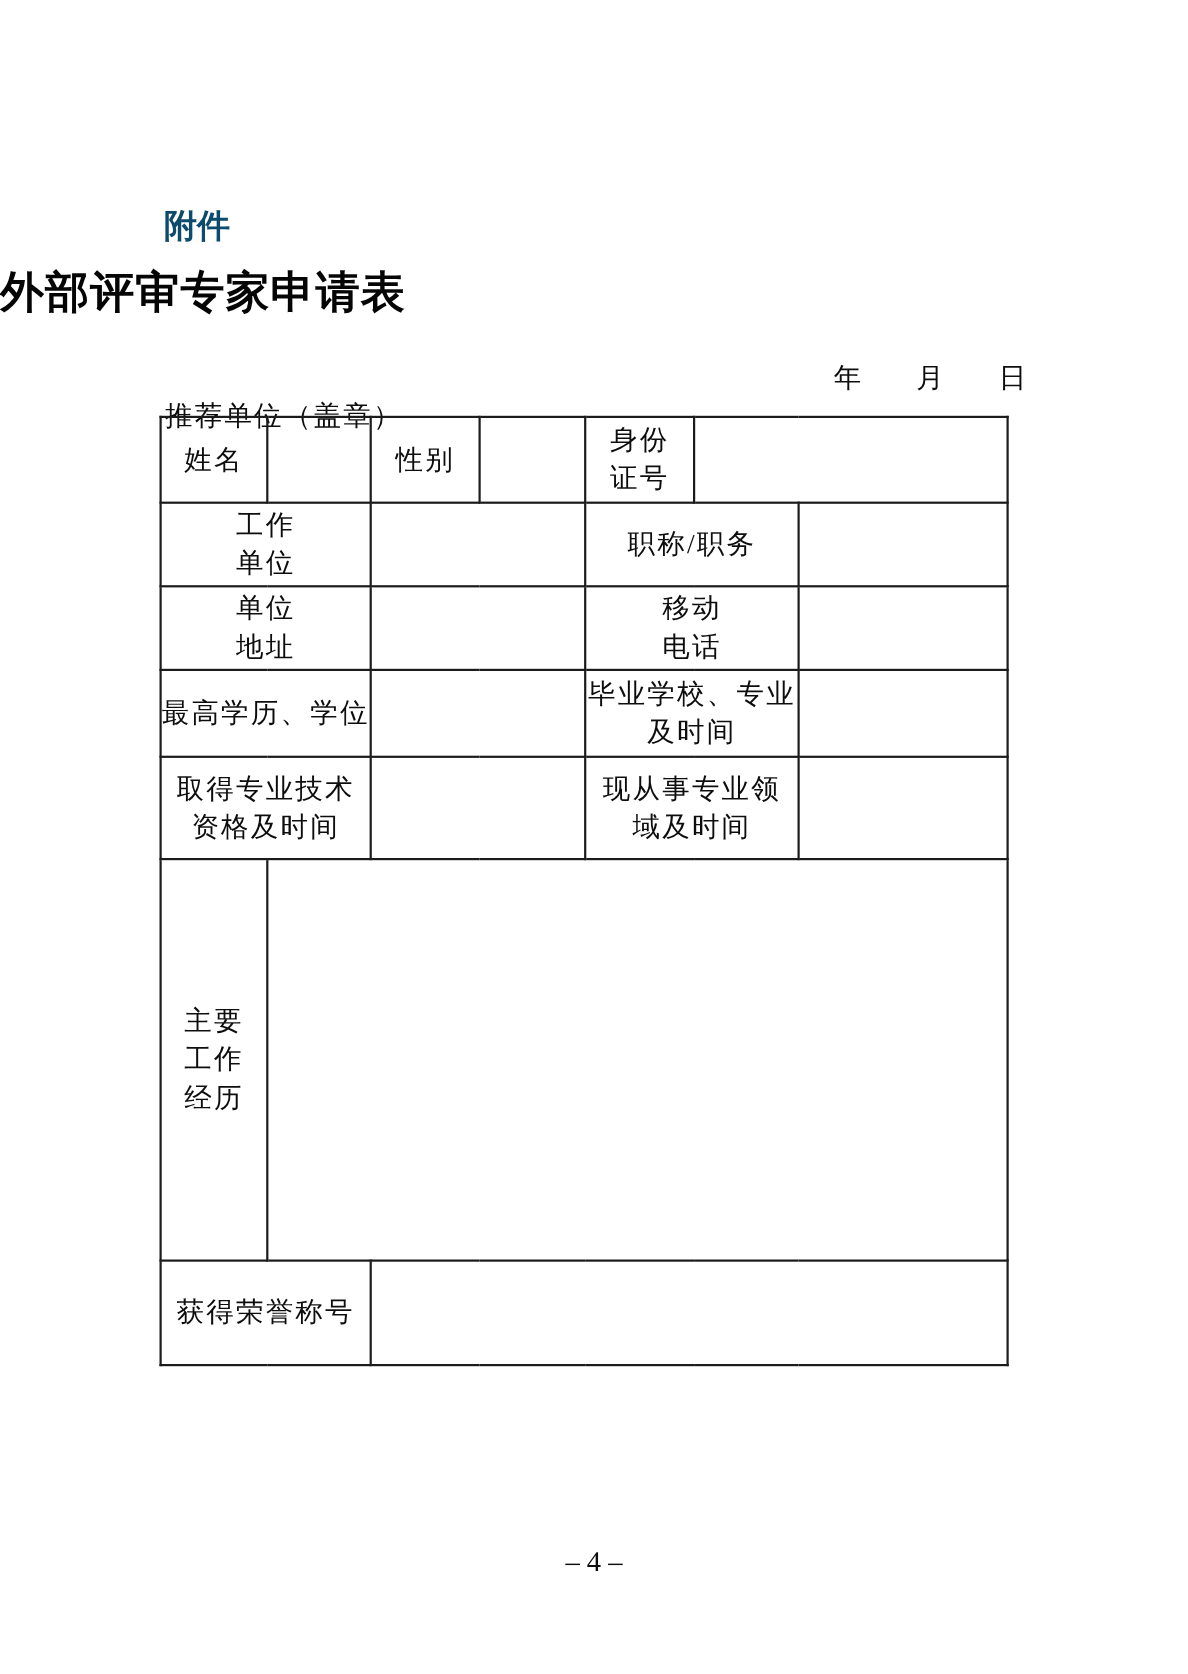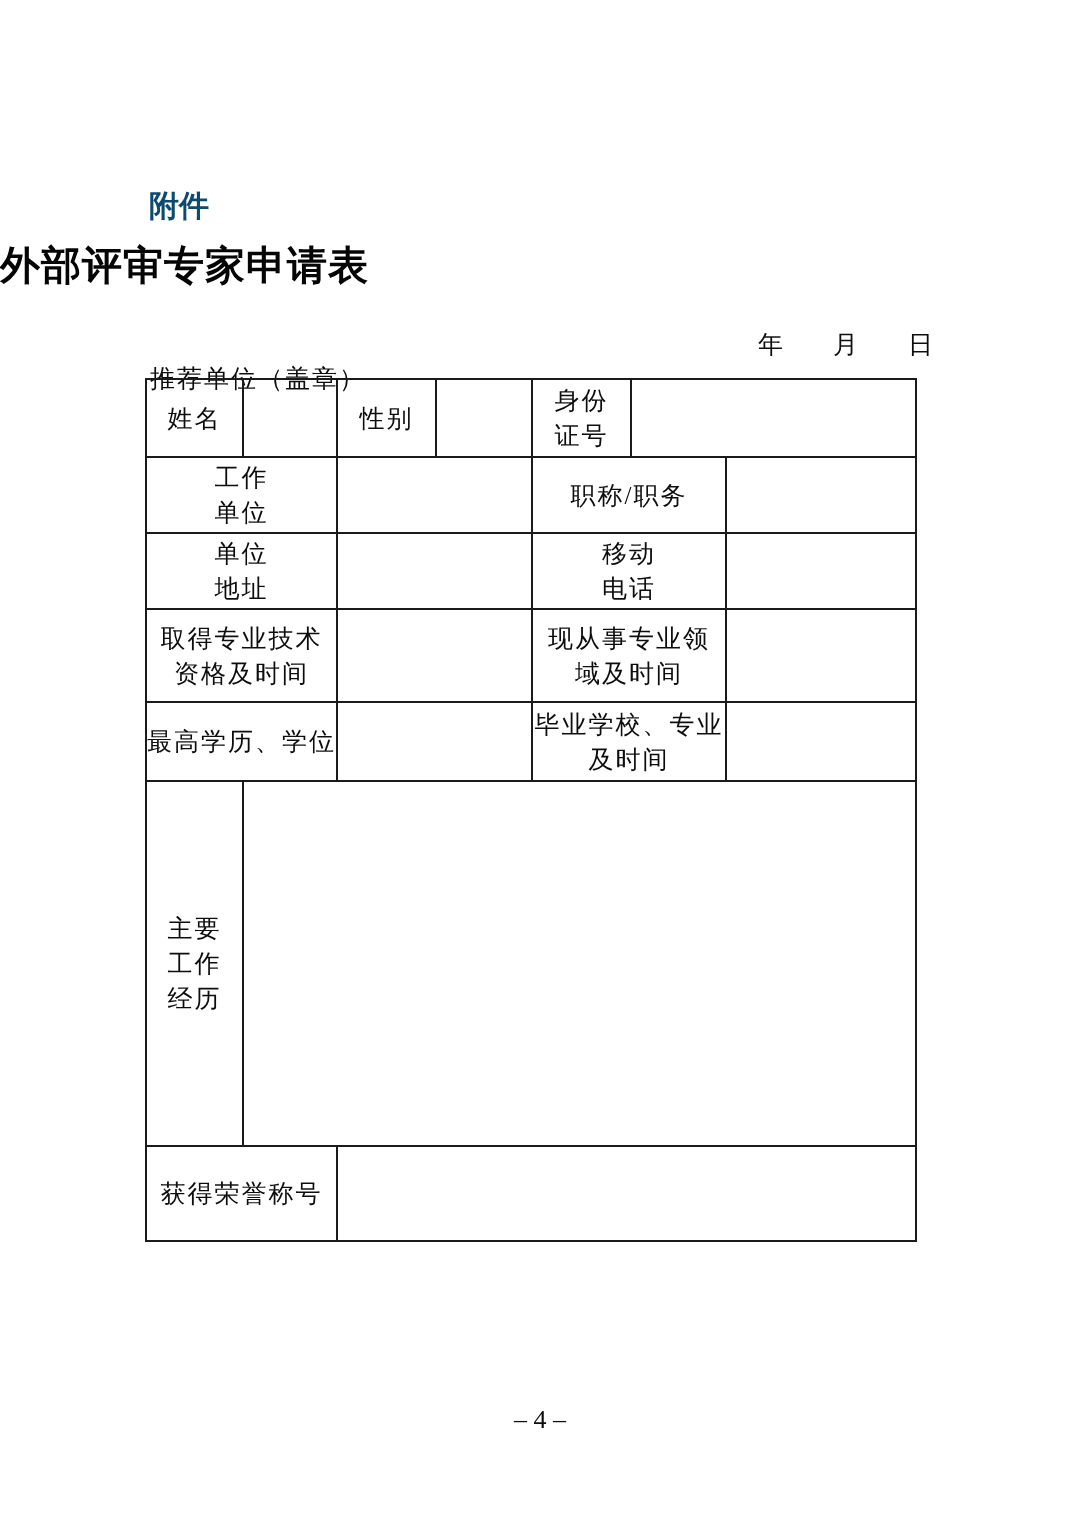--- a/index.html
+++ b/index.html
@@ -135,32 +135,32 @@
     </tr>
     <tr>
       <td colspan="2" style="height:74px">单位
 地址</td>
       <td colspan="2"></td>
       <td colspan="2">移动
 电话</td>
       <td></td>
     </tr>
     <tr>
+      <td colspan="2" style="height:77px">最高学历、学位</td>
+      <td colspan="2"></td>
+      <td colspan="2">毕业学校、专业
+及时间</td>
+      <td></td>
+    </tr>
+    <tr>
       <td colspan="2" style="height:91px">取得专业技术
 资格及时间</td>
       <td colspan="2"></td>
       <td colspan="2">现从事专业领
 域及时间</td>
-      <td></td>
-    </tr>
-    <tr>
-      <td colspan="2" style="height:77px">最高学历、学位</td>
-      <td colspan="2"></td>
-      <td colspan="2">毕业学校、专业
-及时间</td>
       <td></td>
     </tr>
     <tr>
       <td class="exp-label" style="height:363px">主要
 工作
 经历</td>
       <td colspan="6"></td>
     </tr>
     <tr>
       <td colspan="2" style="height:93px">获得荣誉称号</td>

